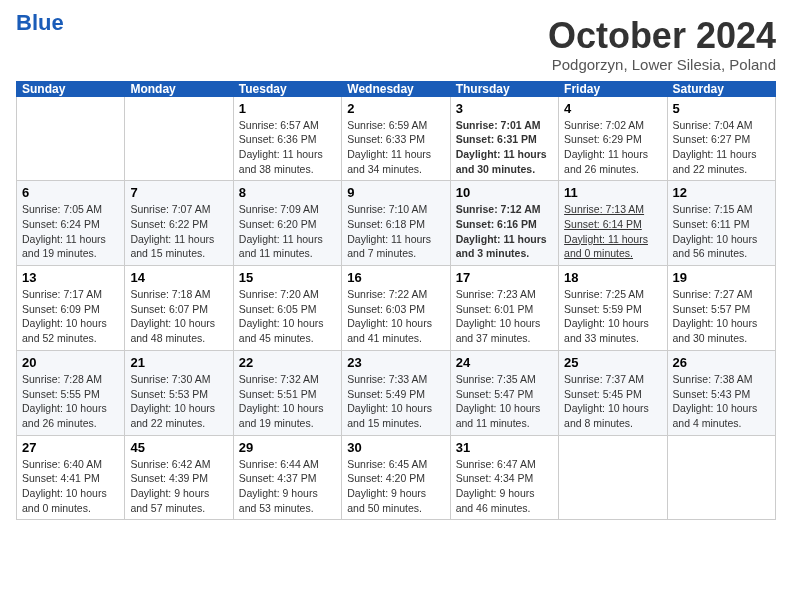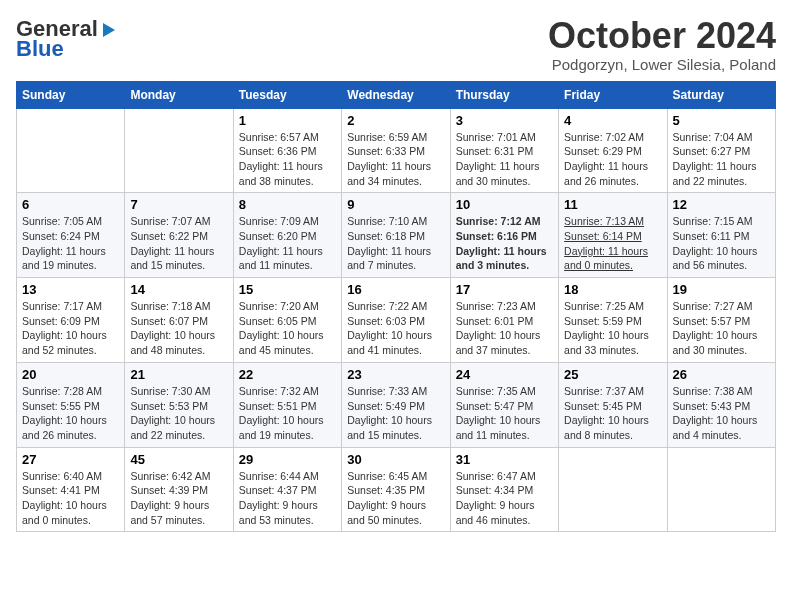--- a/index.html
+++ b/index.html
@@ -36,21 +36,21 @@
     }
     .calendar-table {
       width: 100%;
       border-collapse: collapse;
       font-size: 11px;
     }
     .calendar-table th {
       background-color: #1a5cb8;
       color: white;
       text-align: left;
-      padding: 6px 5px;
+      padding: 0 5px;
       font-size: 12px;
       font-weight: bold;
       border: 1px solid #1a5cb8;
     }
     .calendar-table td {
       border: 1px solid #ccc;
       vertical-align: top;
       padding: 4px 5px;
       width: 108px;
       min-height: 80px;
@@ -76,26 +76,20 @@
     .logo-wrapper {
       display: flex;
       align-items: center;
     }
   </style>
 </head>
 <body>
 
 <div class="header">
   <div class="logo">
-    <div class="logo-wrapper">
-      <span style="font-size:22px;font-weight:bold;color:#333;">General</span>
-      <svg width="18" height="18" viewBox="0 0 18 18" style="margin-left:1px;margin-top:2px;">
-        <polygon points="4,2 16,9 4,16" fill="#1a7abf"></polygon>
-      </svg>
-    </div>
     <span style="font-size:22px;font-weight:bold;color:#1a5cb8;line-height:1;margin-top:-4px;">Blue</span>
   </div>
   <div class="title-block">
     <div class="month-title">October 2024</div>
     <div class="subtitle">Podgorzyn, Lower Silesia, Poland</div>
   </div>
 </div>
 
 <table class="calendar-table">
   <thead>
@@ -120,21 +114,21 @@
 Daylight: 11 hours and 38 minutes.</div>
         </td>
         <td>
           <span class="day-number">2</span>
           <div class="day-info" style="white-space: pre-line;">Sunrise: 6:59 AM
 Sunset: 6:33 PM
 Daylight: 11 hours and 34 minutes.</div>
         </td>
         <td>
           <span class="day-number">3</span>
-          <div class="day-info" style="white-space: pre-line;">Sunrise: 7:01 AM
+          <div class="day-info" style="white-space: pre-line; font-weight: bold;">Sunrise: 7:01 AM
 Sunset: 6:31 PM
 Daylight: 11 hours and 30 minutes.</div>
         </td>
         <td>
           <span class="day-number">4</span>
           <div class="day-info" style="white-space: pre-line;">Sunrise: 7:02 AM
 Sunset: 6:29 PM
 Daylight: 11 hours and 26 minutes.</div>
         </td>
         <td>
@@ -291,21 +285,21 @@
         </td>
         <td>
           <span class="day-number">29</span>
           <div class="day-info" style="white-space: pre-line;">Sunrise: 6:44 AM
 Sunset: 4:37 PM
 Daylight: 9 hours and 53 minutes.</div>
         </td>
         <td>
           <span class="day-number">30</span>
           <div class="day-info" style="white-space: pre-line;">Sunrise: 6:45 AM
-Sunset: 4:35 PM
+Sunset: 4:20 PM
 Daylight: 9 hours and 50 minutes.</div>
         </td>
         <td>
           <span class="day-number">31</span>
           <div class="day-info" style="white-space: pre-line;">Sunrise: 6:47 AM
 Sunset: 4:34 PM
 Daylight: 9 hours and 46 minutes.</div>
         </td>
         <td class="empty"></td>
         <td class="empty"></td>

